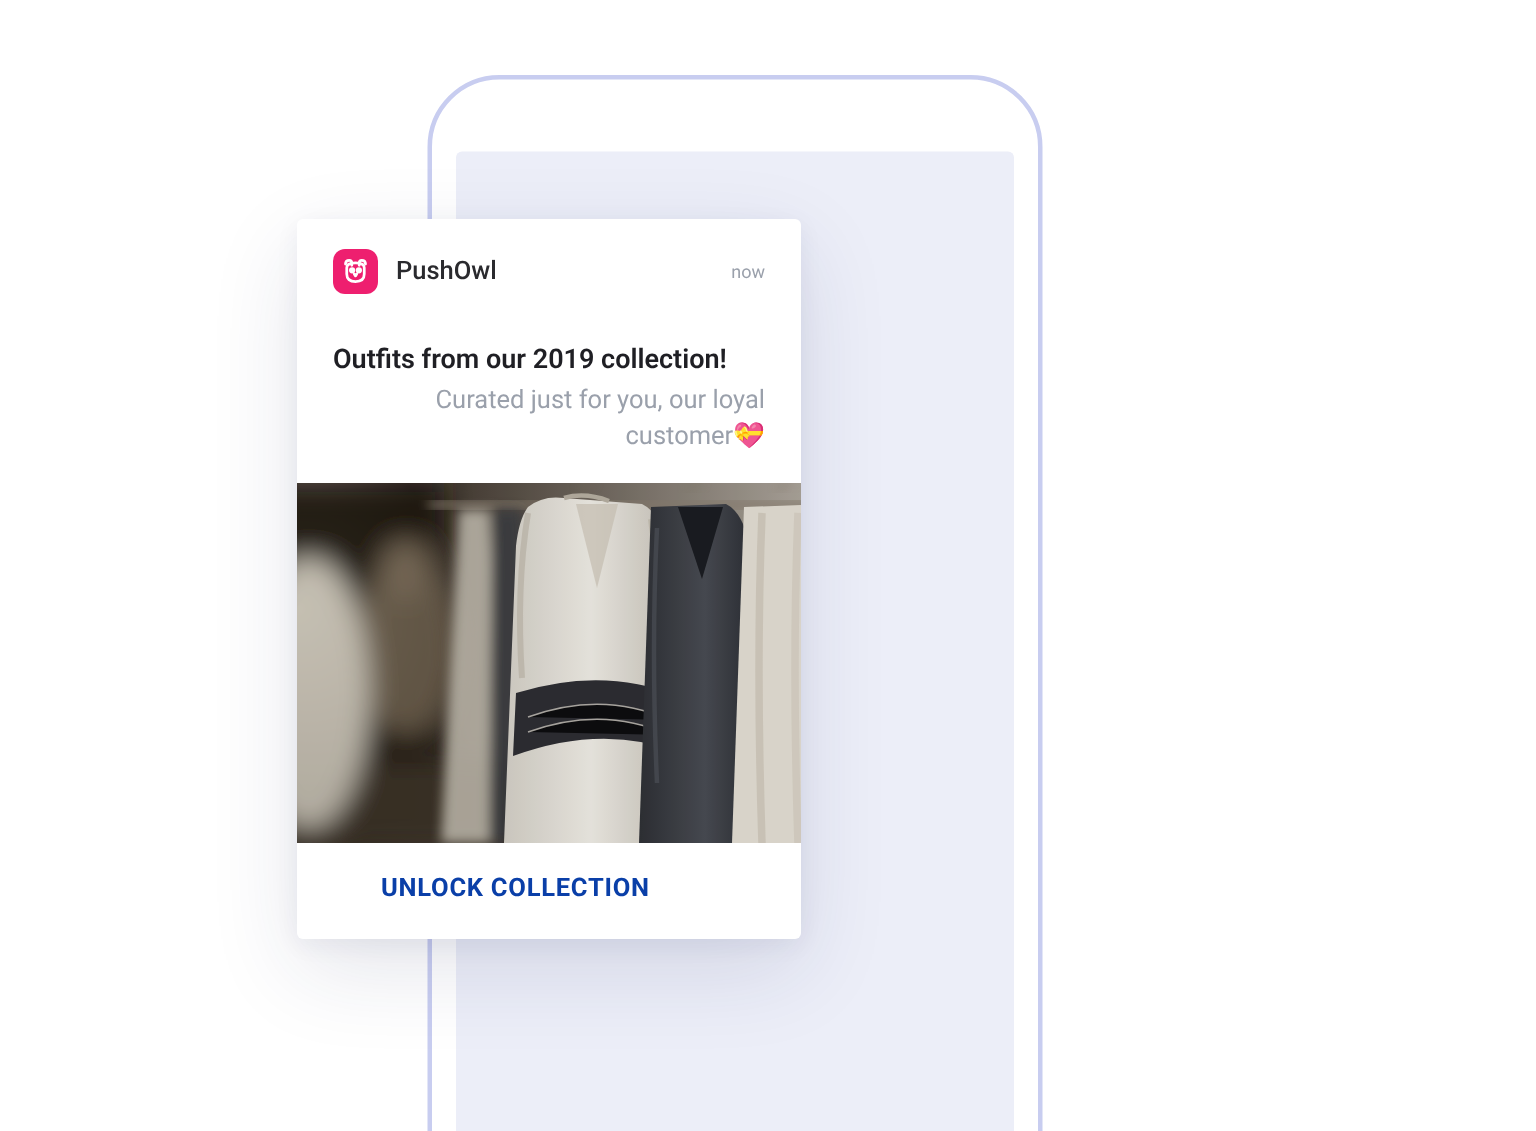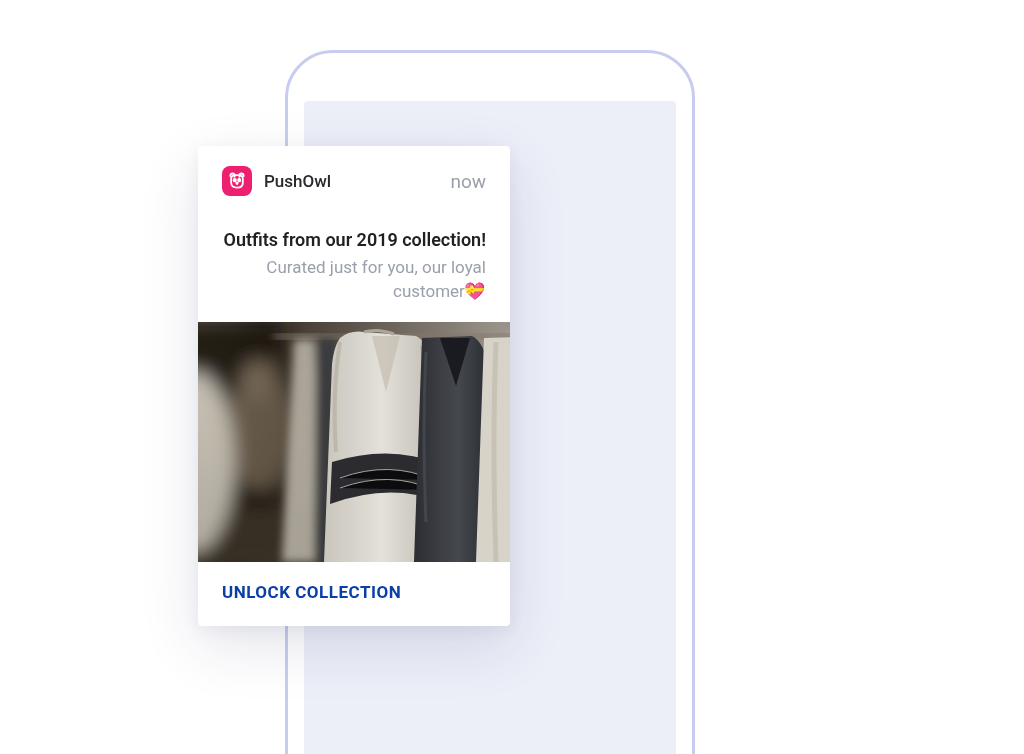--- a/index.html
+++ b/index.html
@@ -24,21 +24,21 @@
     bottom: 48px;
     background: #eceef8;
     border-radius: 4px;
   }
 
   
   .card {
     position: absolute;
     left: 198px;
     top: 146px;
-    width: 312px;
+    width: 336px;
     background: #ffffff;
     border-radius: 4px;
     box-shadow: 0 20px 60px rgba(30,40,90,0.12), 0 4px 16px rgba(30,40,90,0.06);
     overflow: hidden;
   }
   .card-header {
     display: flex;
     align-items: center;
     padding: 20px 24px 10px 24px;
   }
@@ -52,53 +52,53 @@
     flex-shrink: 0;
   }
   .app-name {
     margin-left: 12px;
     font-size: 17px;
     font-weight: 500;
     color: #2a2a2e;
   }
   .timestamp {
     margin-left: auto;
-    font-size: 19px;
+    font-size: 12px;
     color: #9aa0ab;
   }
 
   .card-body {
     padding: 22px 24px 18px 24px;
   }
   .notif-title {
     font-size: 18px;
     font-weight: 600;
     color: #1f1f24;
     line-height: 1.35;
-    text-align: right;
   }
   .notif-subtitle {
     margin-top: 4px;
     font-size: 17px;
     color: #9aa0ab;
     line-height: 1.4;
     text-align: right;
   }
   .emoji {
     font-size: 17px;
   }
 
   .card-image {
     width: 100%;
     height: 240px;
     display: block;
   }
 
   .card-action {
     padding: 20px 12px 24px 24px;
+    margin-left: 32px;
   }
   .action-button {
     font-size: 17px;
     font-weight: 700;
     letter-spacing: 0.5px;
     color: #0a3fa8;
     cursor: pointer;
     user-select: none;
     background: none;
     border: none;

